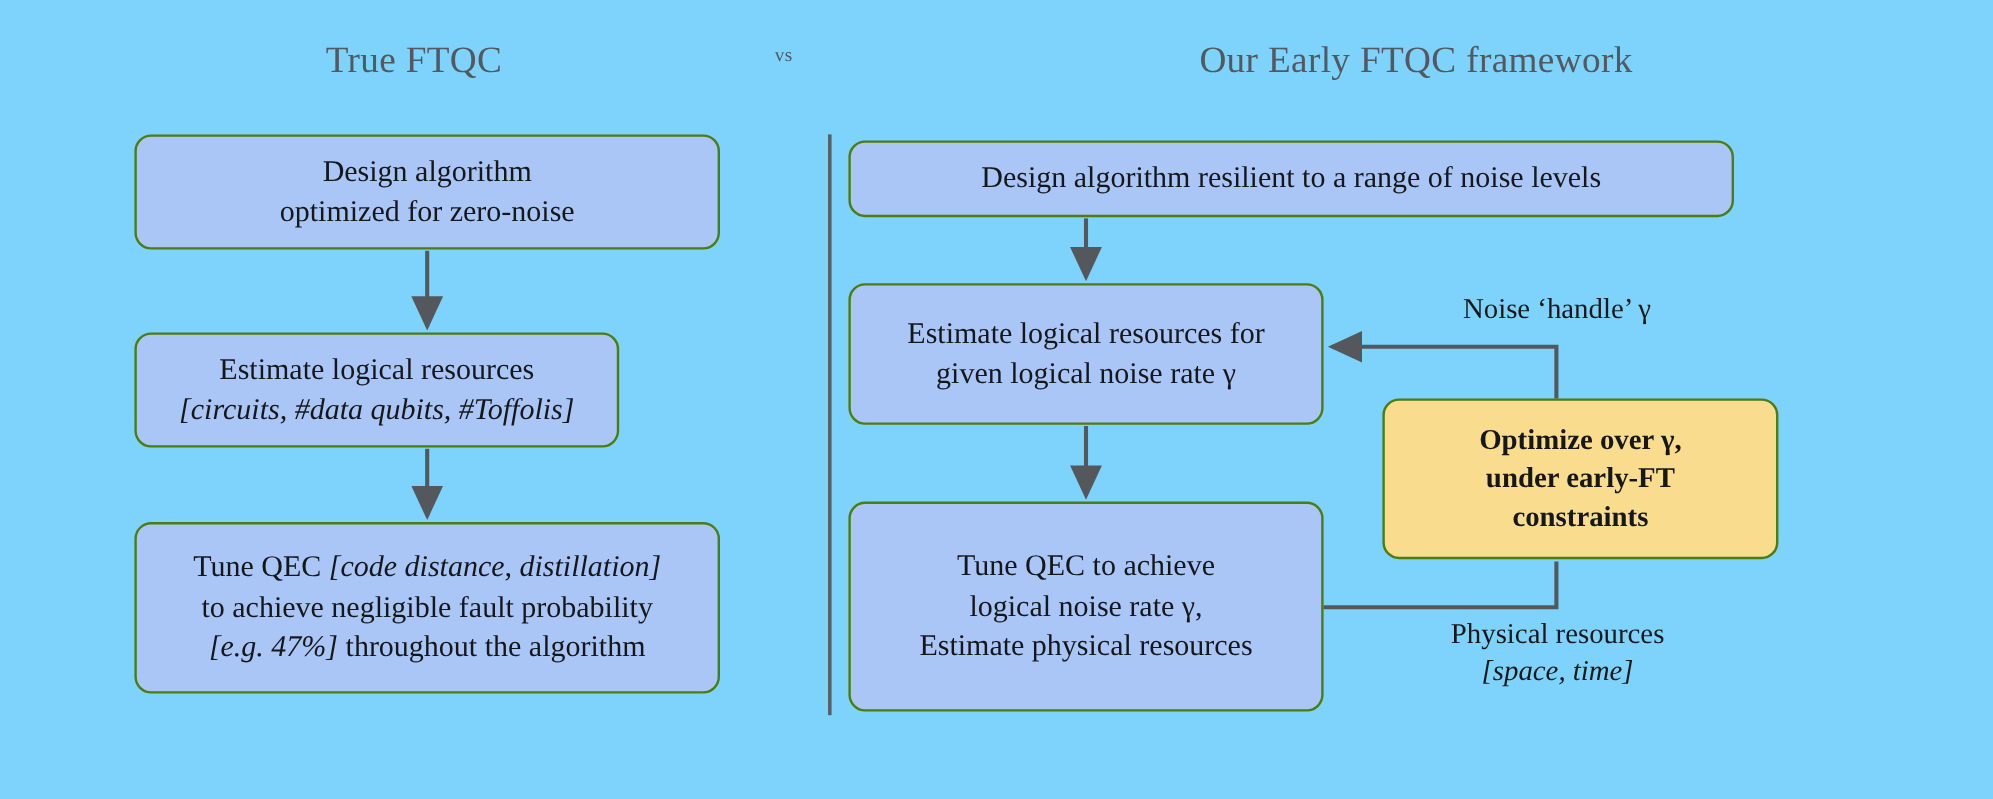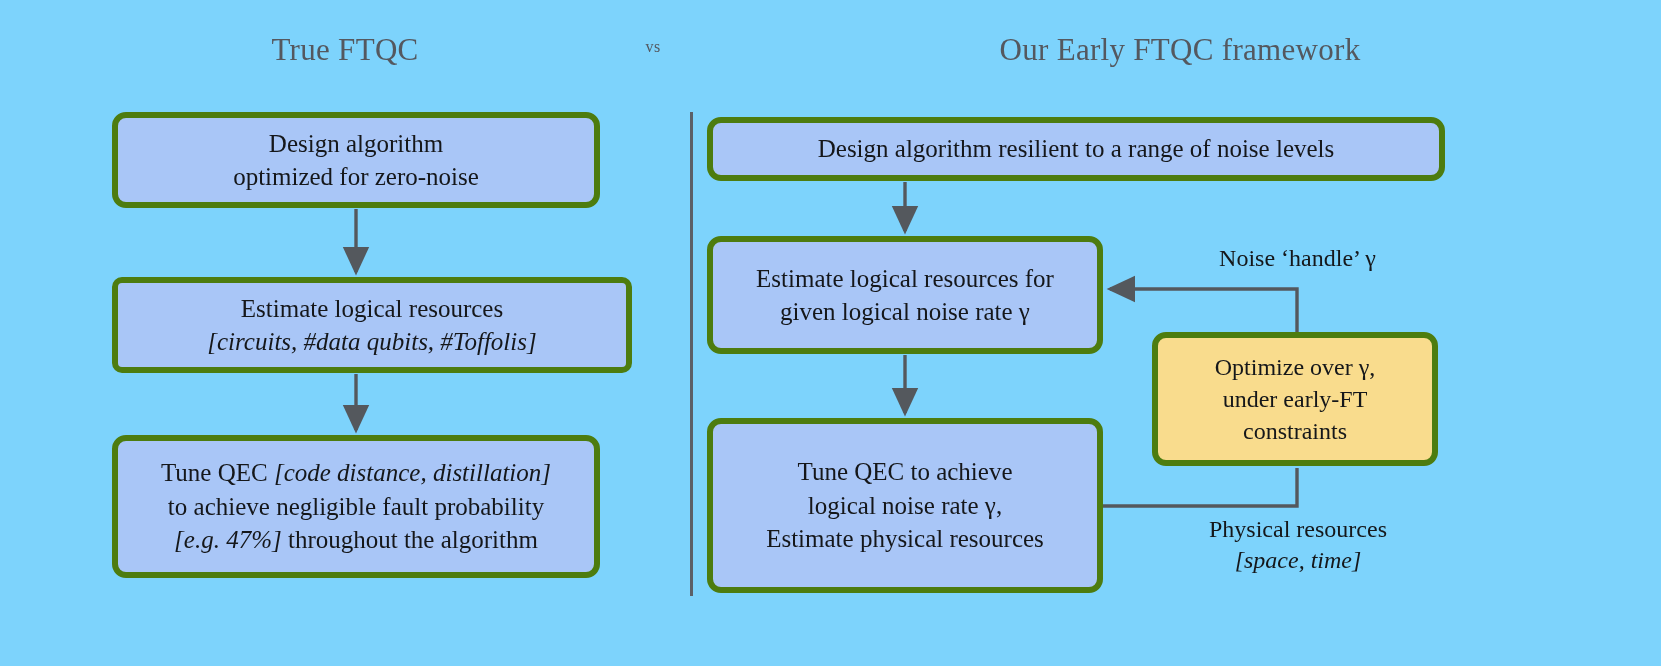--- a/index.html
+++ b/index.html
@@ -39,45 +39,45 @@
     top: 112px;
     width: 3px;
     height: 484px;
     background: #5b6068;
   }
 
   
   .node {
     position: absolute;
     box-sizing: border-box;
-    border: 6px solid #4d7c0f;
+    border: 2px solid #4d7c0f;
     border-radius: 14px;
     display: flex;
     align-items: center;
     justify-content: center;
     text-align: center;
     line-height: 1.34;
     font-size: 25px;
     color: #15171a;
     padding: 4px 4px;
   }
   .node.blue   { background: #a9c6f7; }
   .node.yellow { background: #f9dc8d; }
   .node .inner { width: 100%; }
   .ital { font-style: italic; }
 
   
   #n-l1 { left: 112px; top: 112px;  width: 488px; height: 96px;  }
-  #n-l2 { left: 112px; top: 277px;  width: 520px; height: 96px; border-radius: 10px;  }
+  #n-l2 { left: 112px; top: 277px;  width: 404px; height: 96px;  }
   #n-l3 { left: 112px; top: 435px;  width: 488px; height: 143px; }
 
   #n-r1 { left: 707px; top: 117px;  width: 738px; height: 64px;  }
   #n-r2 { left: 707px; top: 236px;  width: 396px; height: 118px; text-align: center; }
   #n-r3 { left: 707px; top: 418px;  width: 396px; height: 175px; }
-  #n-r4 { left: 1152px; top: 332px; width: 286px; height: 134px; font-size: 24px; }
+  #n-r4 { left: 1152px; top: 332px; width: 330px; height: 134px; font-size: 24px; font-weight: bold; }
 
   
   .flabel {
     position: absolute;
     font-size: 24px;
     color: #15171a;
     text-align: center;
     line-height: 1.3;
     white-space: nowrap;
   }

